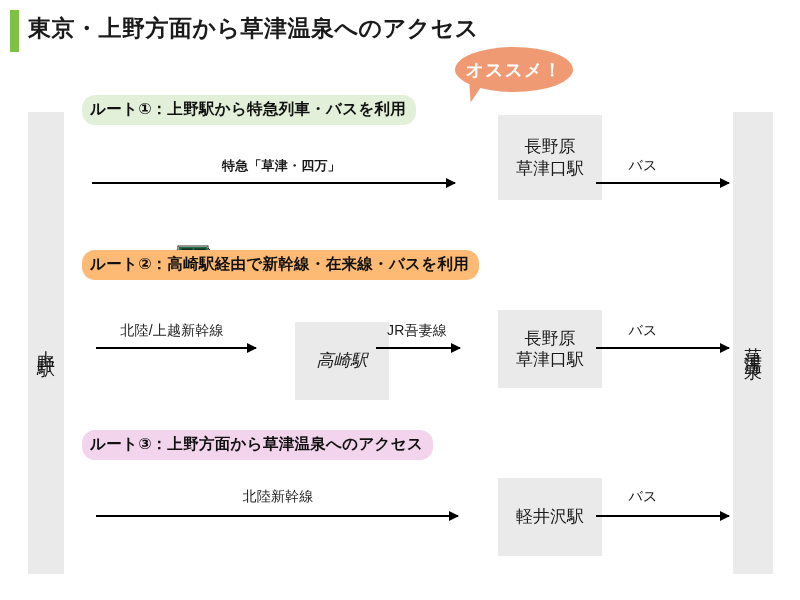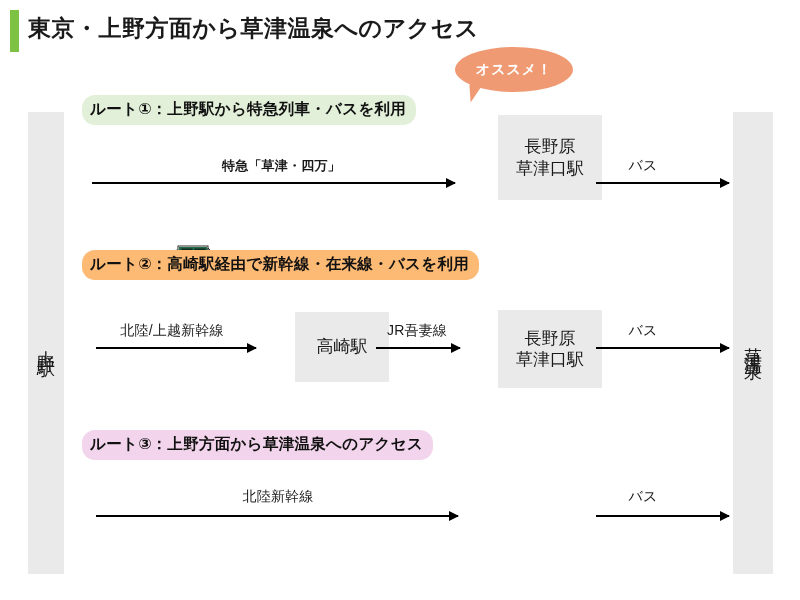--- a/index.html
+++ b/index.html
@@ -144,21 +144,21 @@
     left: 455px;
     top: 47px;
     width: 118px;
     height: 45px;
     background: #ef9a73;
     border-radius: 50%;
     display: flex;
     align-items: center;
     justify-content: center;
     color: #ffffff;
-    font-size: 14px;
+    font-size: 18px;
     font-weight: bold;
     letter-spacing: 1px;
   }
   #recommend-tail {
     position: absolute;
     left: 470px;
     top: 84px;
     width: 0;
     height: 0;
     border-top: 18px solid #ef9a73;
@@ -238,21 +238,21 @@
   <div class="arrow-label" style="left:613px; top:62px; width:60px;">バス</div>
   <div class="arrow" style="left:596px; top:87px; width:133px;"></div>
 </div>
 
 <div class="route-row" id="route-row-2">
   <div class="route-header hdr-blue">ルート②：高崎駅経由で新幹線・在来線・バスを利用</div>
 
   <div class="arrow-label" style="left:92px; top:72px; width:160px;">北陸/上越新幹線</div>
   <div class="arrow" style="left:96px; top:97px; width:160px;"></div>
 
-  <div class="station-box" style="left:263px; top:62px; width:94px; height:70px;">
+  <div class="station-box" style="left:263px; top:72px; width:94px; height:78px;font-style:italic;">
     <span>高崎駅</span>
   </div>
 
   <div class="arrow-label" style="left:372px; top:72px; width:90px;">JR吾妻線</div>
   <div class="arrow" style="left:376px; top:97px; width:84px;"></div>
 
   <div class="station-box" style="left:466px; top:60px; width:104px; height:78px;">
     <span>
       <span>長野原</span><br>
       <span>草津口駅</span>
@@ -262,16 +262,19 @@
   <div class="arrow-label" style="left:613px; top:72px; width:60px;">バス</div>
   <div class="arrow" style="left:596px; top:97px; width:133px;"></div>
 </div>
 
 <div class="route-row" id="route-row-3">
   <div class="route-header hdr-pink">ルート③：上野方面から草津温泉へのアクセス</div>
 
   <div class="arrow-label" style="left:198px; top:58px; width:160px;">北陸新幹線</div>
   <div class="arrow" style="left:96px; top:85px; width:362px;"></div>
 
+  <div class="station-box" style="left:466px; top:48px; width:104px; height:78px;">
+    <span>軽井沢駅</span>
+  </div>
 
   <div class="arrow-label" style="left:613px; top:58px; width:60px;">バス</div>
   <div class="arrow" style="left:596px; top:85px; width:133px;"></div>
 </div>
 
 </body></html>

